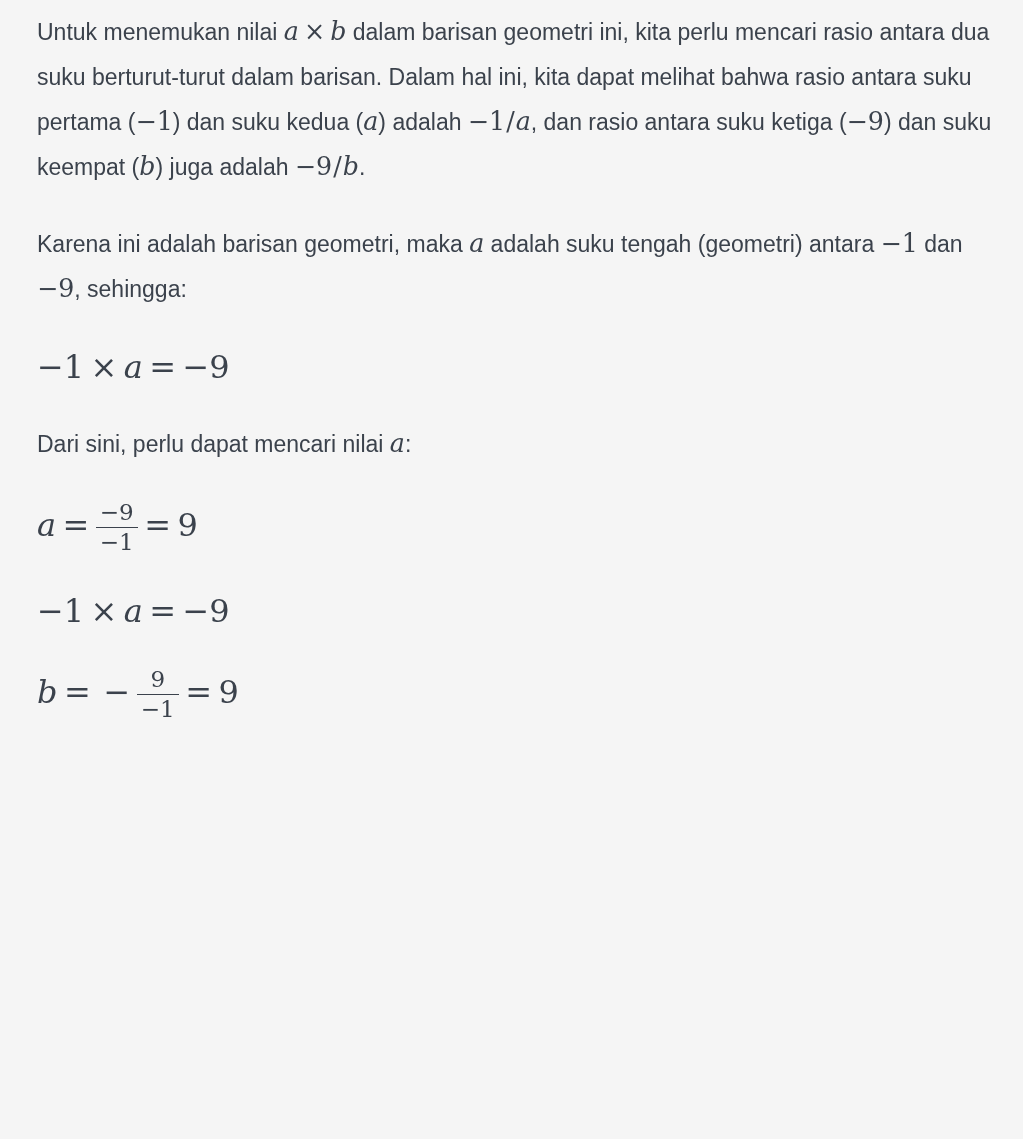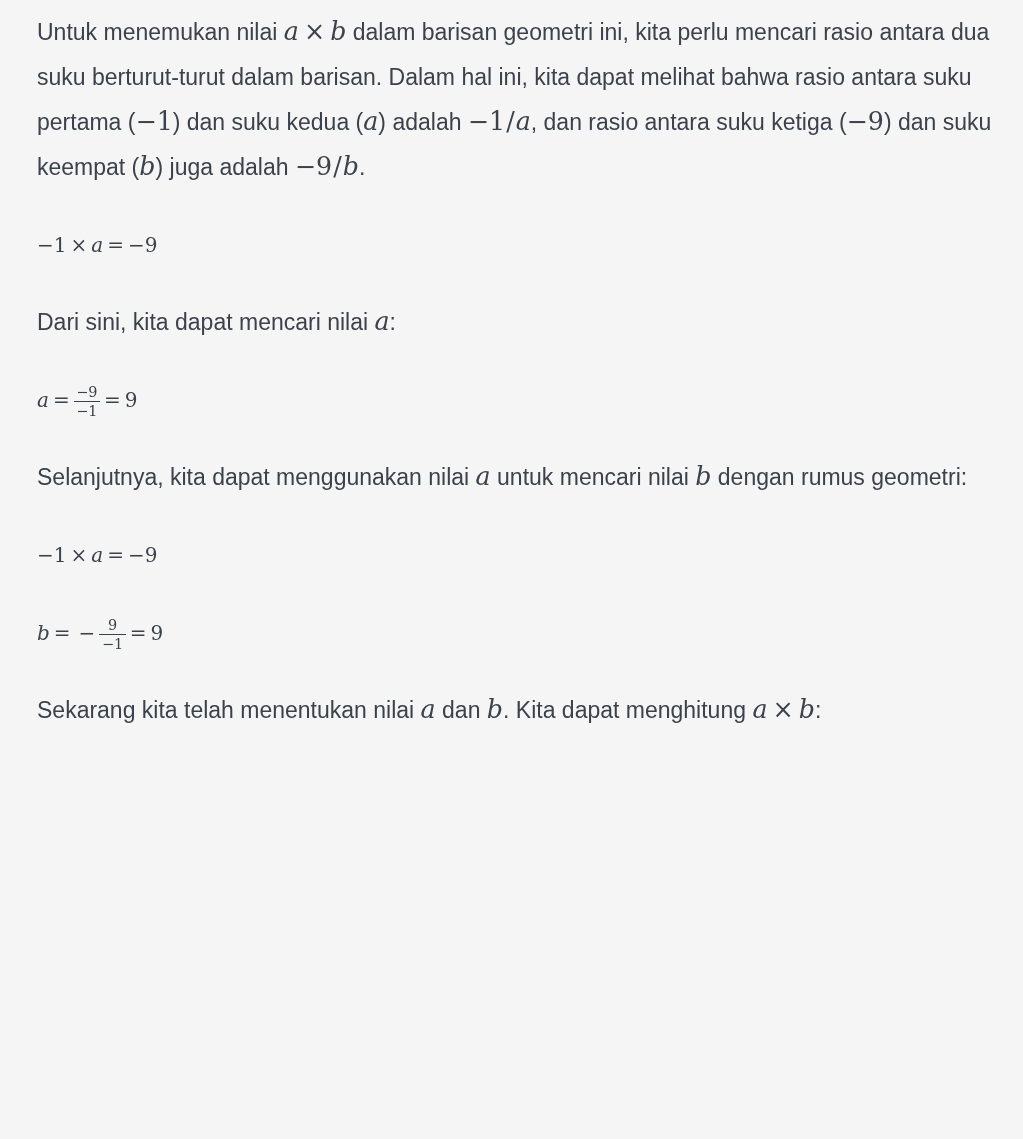--- a/index.html
+++ b/index.html
@@ -23,21 +23,21 @@
     font-size: 23px;
     line-height: 45px;
     color: var(--fg);
     -webkit-font-smoothing: antialiased;
   }
   .para {
     margin: 0 0 32px 0;
   }
   .math-display {
     margin: 0 0 32px 0;
-    font-size: 20px;
+    font-size: 32px;
     line-height: 46px;
     font-family: "DejaVu Serif", serif;
   }
   
   .seg-mi {
     font-family: "DejaVu Serif", serif;
     font-style: italic;
   }
   .seg-mn {
     font-family: "DejaVu Serif", serif;
@@ -72,21 +72,20 @@
     border-top: 1.6px solid currentColor;
     padding: 0.04em 0.18em 0;
   }
 </style>
 </head>
 <body>
 
 <main>
   <div id="blocks">
       <p class="para"><span class="seg-text">Untuk menemukan nilai </span><span class="seg-mi">a</span><span class="seg-mo">×</span><span class="seg-mi">b</span><span class="seg-text"> dalam barisan geometri ini, kita perlu mencari rasio antara dua suku berturut-turut dalam barisan. Dalam hal ini, kita dapat melihat bahwa rasio antara suku pertama (</span><span class="seg-mn">−1</span><span class="seg-text">) dan suku kedua (</span><span class="seg-mi">a</span><span class="seg-text">) adalah </span><span class="seg-mn">−1</span><span class="seg-sl">/</span><span class="seg-mi">a</span><span class="seg-text">, dan rasio antara suku ketiga (</span><span class="seg-mn">−9</span><span class="seg-text">) dan suku keempat (</span><span class="seg-mi">b</span><span class="seg-text">) juga adalah </span><span class="seg-mn">−9</span><span class="seg-sl">/</span><span class="seg-mi">b</span><span class="seg-text">.</span></p>
+      <p class="para"><span class="seg-text">Karena ini adalah barisan geometri, maka </span><span class="seg-mi">a</span><span class="seg-text"> adalah suku tengah (geometri) antara </span><span class="seg-mn">−1</span><span class="seg-text"> dan </span><span class="seg-mn">−9</span><span class="seg-text">, sehingga:</span></p>
       <div class="math-display"><span class="seg-mn">−1</span><span class="seg-mo">×</span><span class="seg-mi">a</span><span class="seg-mo">=</span><span class="seg-mn">−9</span></div>
-      <p class="para"><span class="seg-text">Dari sini, kita dapat mencari nilai </span><span class="seg-mi">a</span><span class="seg-text">:</span></p>
+      <p class="para"><span class="seg-text">Dari sini, perlu dapat mencari nilai </span><span class="seg-mi">a</span><span class="seg-text">:</span></p>
       <div class="math-display"><span class="seg-mi">a</span><span class="seg-mo">=</span><span class="frac"><span class="num">−9</span><span class="den">−1</span></span><span class="seg-mo">=</span><span class="seg-mn">9</span></div>
-      <p class="para"><span class="seg-text">Selanjutnya, kita dapat menggunakan nilai </span><span class="seg-mi">a</span><span class="seg-text"> untuk mencari nilai </span><span class="seg-mi">b</span><span class="seg-text"> dengan rumus geometri:</span></p>
       <div class="math-display"><span class="seg-mn">−1</span><span class="seg-mo">×</span><span class="seg-mi">a</span><span class="seg-mo">=</span><span class="seg-mn">−9</span></div>
       <div class="math-display"><span class="seg-mi">b</span><span class="seg-mo">=</span><span class="seg-mo">−</span><span class="frac"><span class="num">9</span><span class="den">−1</span></span><span class="seg-mo">=</span><span class="seg-mn">9</span></div>
-      <p class="para"><span class="seg-text">Sekarang kita telah menentukan nilai </span><span class="seg-mi">a</span><span class="seg-text"> dan </span><span class="seg-mi">b</span><span class="seg-text">. Kita dapat menghitung </span><span class="seg-mi">a</span><span class="seg-mo">×</span><span class="seg-mi">b</span><span class="seg-text">:</span></p>
     </div>
 </main>
 
 </body></html>

